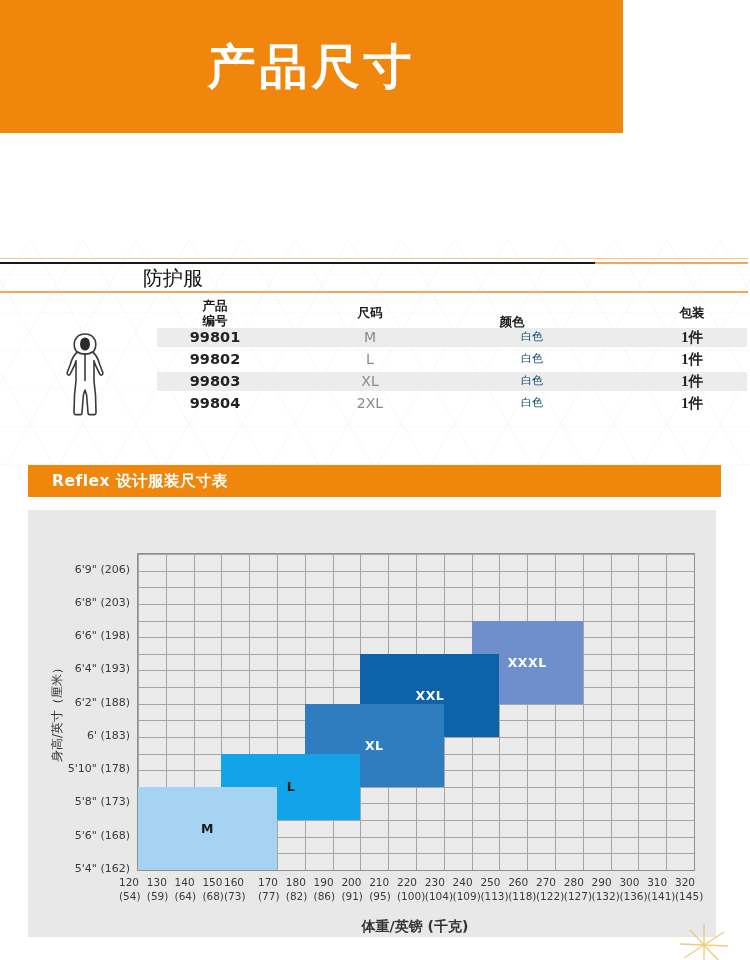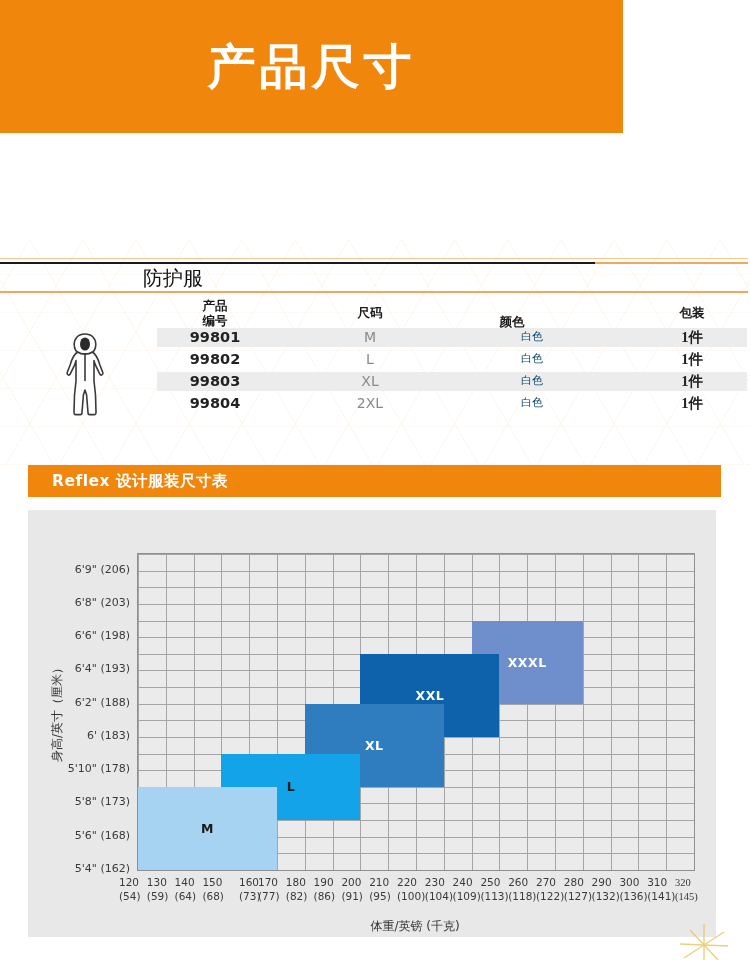--- a/index.html
+++ b/index.html
@@ -46,21 +46,21 @@
         background-image:
           repeating-linear-gradient(to right,#a5a5a5 0 1px,transparent 1px 27.8px),
           repeating-linear-gradient(to bottom,#a5a5a5 0 1px,transparent 1px 16.632px);}
   .size-rect{position:absolute;display:flex;align-items:center;justify-content:center;
              font-size:12.5px;font-weight:600;letter-spacing:.5px;}
   .y-tick{position:absolute;left:18px;width:84px;text-align:right;font-size:11px;color:#3a3a3a;
           white-space:nowrap;}
   .x-tick{position:absolute;width:36px;text-align:left;font-size:10.5px;line-height:13.5px;
           color:#3a3a3a;white-space:nowrap;}
   .x-title{position:absolute;left:237px;top:408px;width:300px;text-align:center;
-           font-size:12px;color:#333;font-weight:400;}
+           font-size:14px;color:#333;font-weight:700;}
   .y-title{position:absolute;left:-31px;top:194px;width:120px;height:16px;text-align:center;
            font-size:12px;color:#333;transform:rotate(-90deg);}
   .corner-star{position:absolute;left:676px;top:922px;opacity:.8;}
 </style>
 </head>
 <body>
 
 <div id="page">
 
   <div class="banner">
@@ -159,21 +159,21 @@
         <div>(59)</div>
       </div>
       <div class="x-tick" style="left: 146.6px; top: 366px;">
         <div>140</div>
         <div>(64)</div>
       </div>
       <div class="x-tick" style="left: 174.4px; top: 366px;">
         <div>150</div>
         <div>(68)</div>
       </div>
-      <div class="x-tick" style="left: 211px; top: 366px;">
+      <div class="x-tick" style="left: 196px; top: 366px;">
         <div>160</div>
         <div>(73)</div>
       </div>
       <div class="x-tick" style="left: 230px; top: 366px;">
         <div>170</div>
         <div>(77)</div>
       </div>
       <div class="x-tick" style="left: 257.8px; top: 366px;">
         <div>180</div>
         <div>(82)</div>
@@ -223,21 +223,21 @@
         <div>(132)</div>
       </div>
       <div class="x-tick" style="left: 591.4px; top: 366px;">
         <div>300</div>
         <div>(136)</div>
       </div>
       <div class="x-tick" style="left: 619.2px; top: 366px;">
         <div>310</div>
         <div>(141)</div>
       </div>
-      <div class="x-tick" style="left: 647px; top: 366px; font-family: Liberation Serif, serif;">
+      <div class="x-tick" style="left: 647px; top: 366px;">
         <div>320</div>
         <div>(145)</div>
       </div>
     </div>
 
   <svg class="corner-star" width="56" height="40" viewBox="0 0 56 40">
     <g stroke="#E9C25F" stroke-width="1.4" fill="none">
       <path d="M8,36 L48,10"></path>
         <path d="M14,8 L42,38"></path>
         <path d="M4,22 L52,24"></path>

